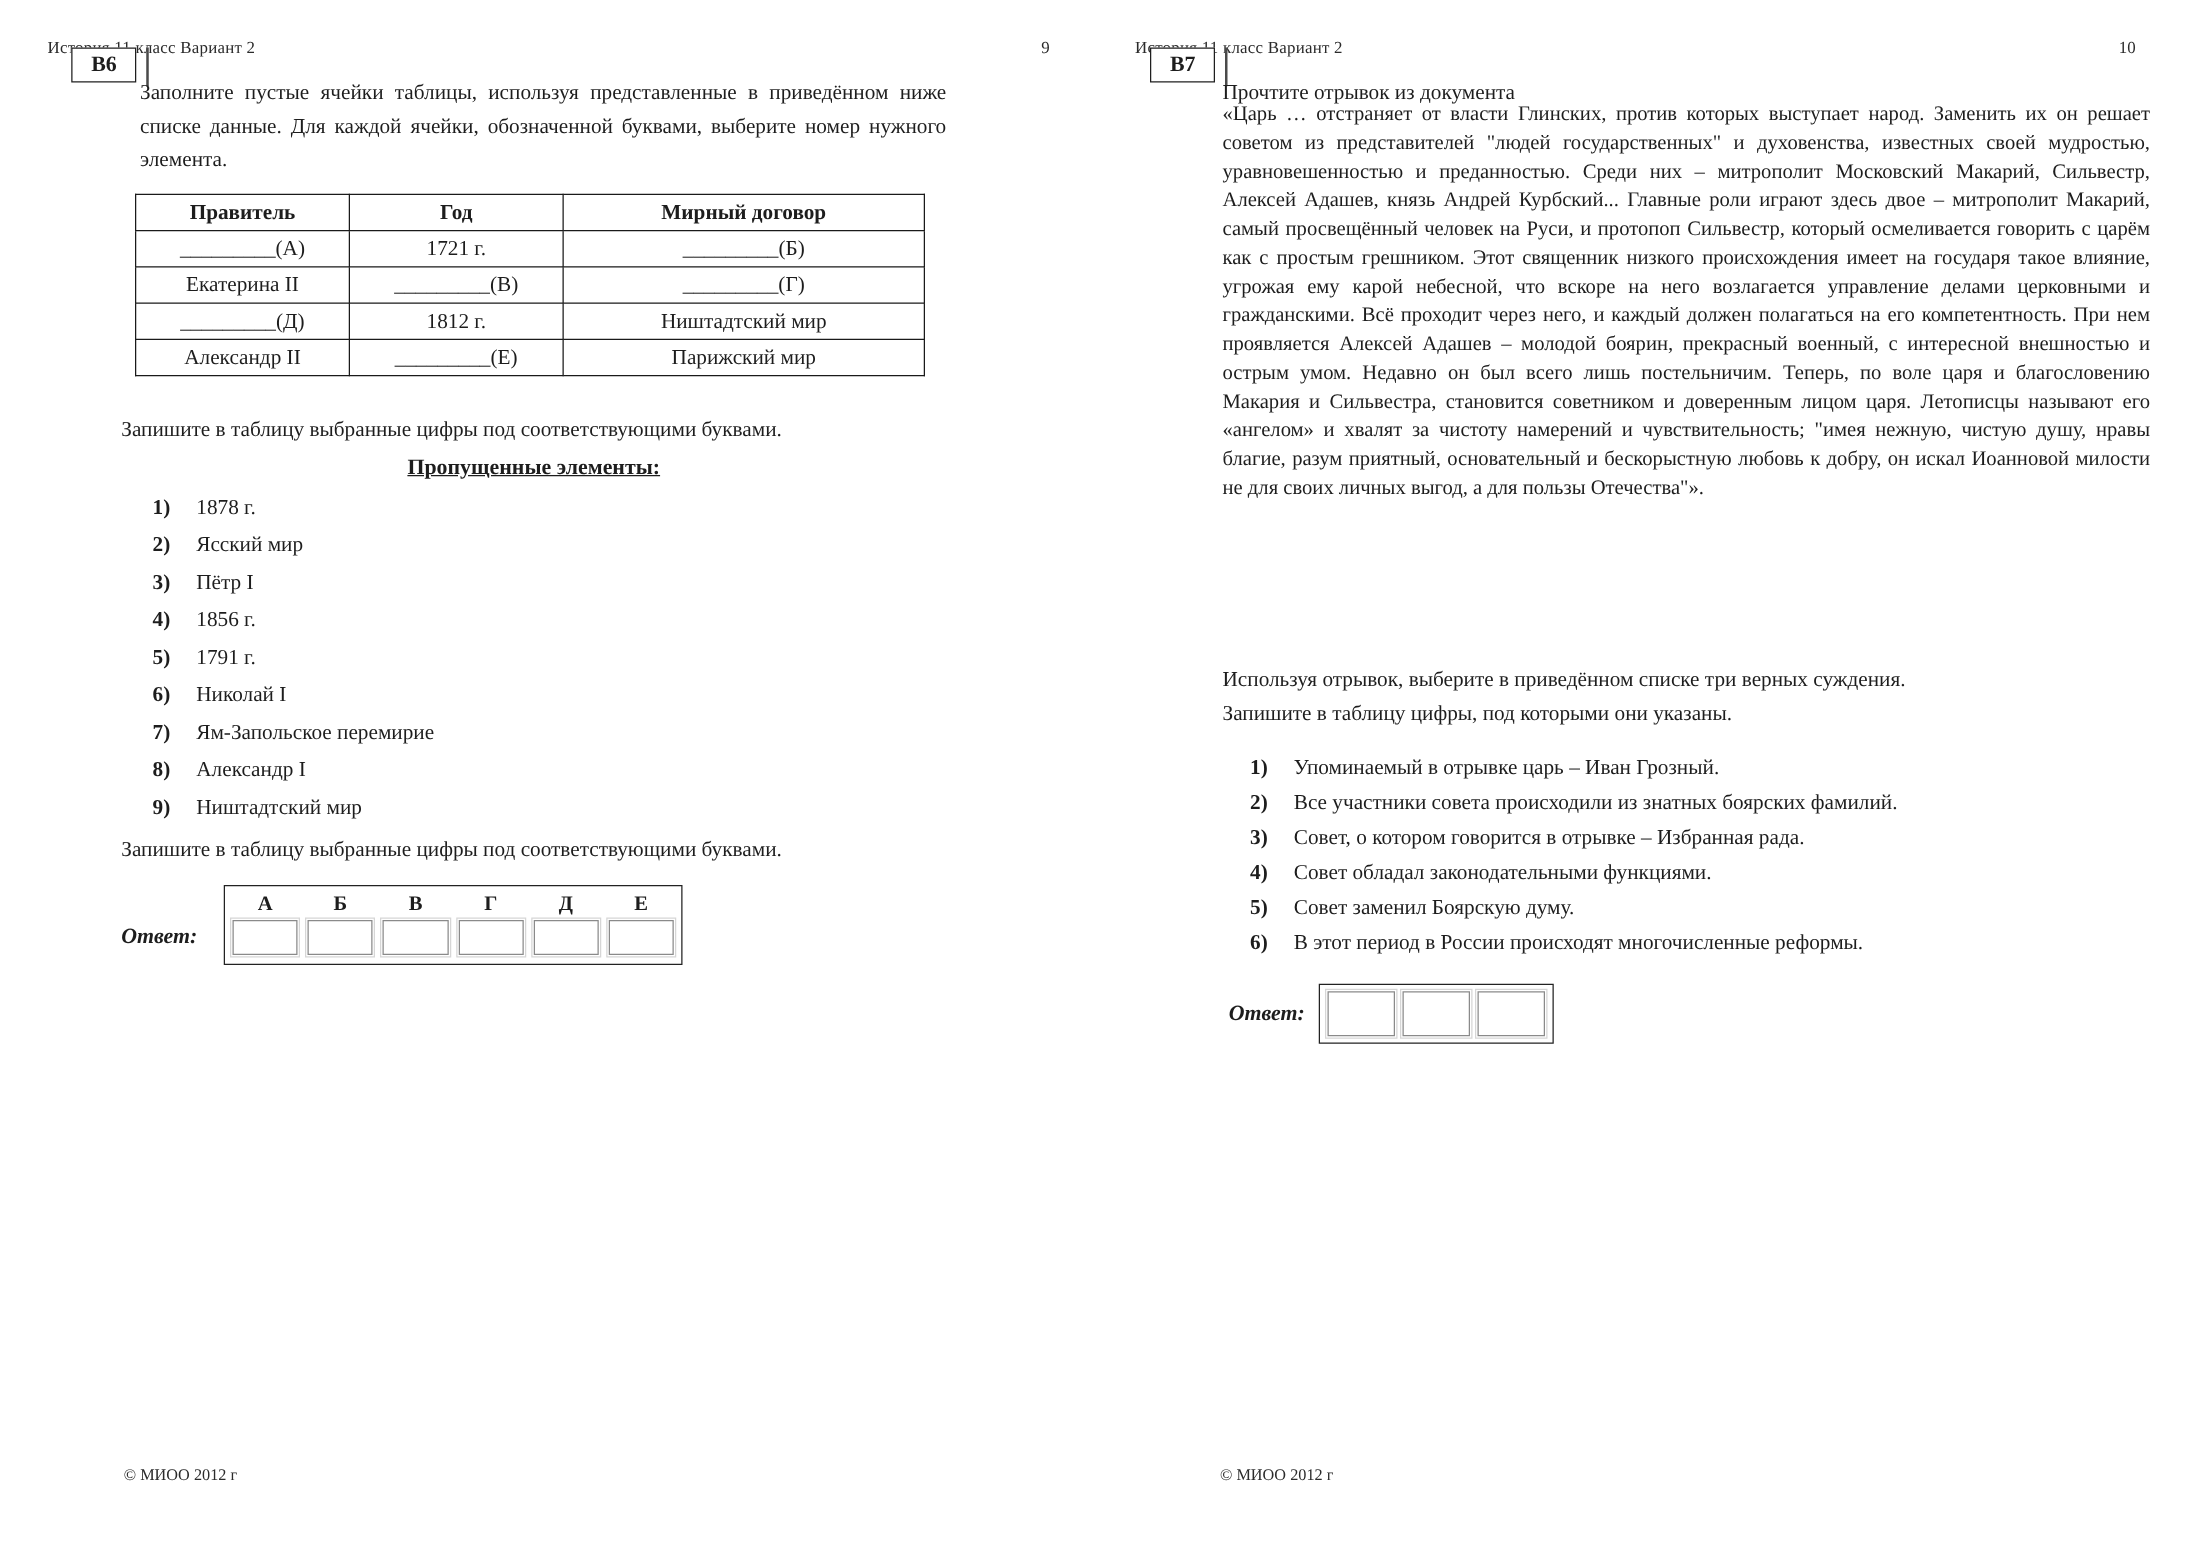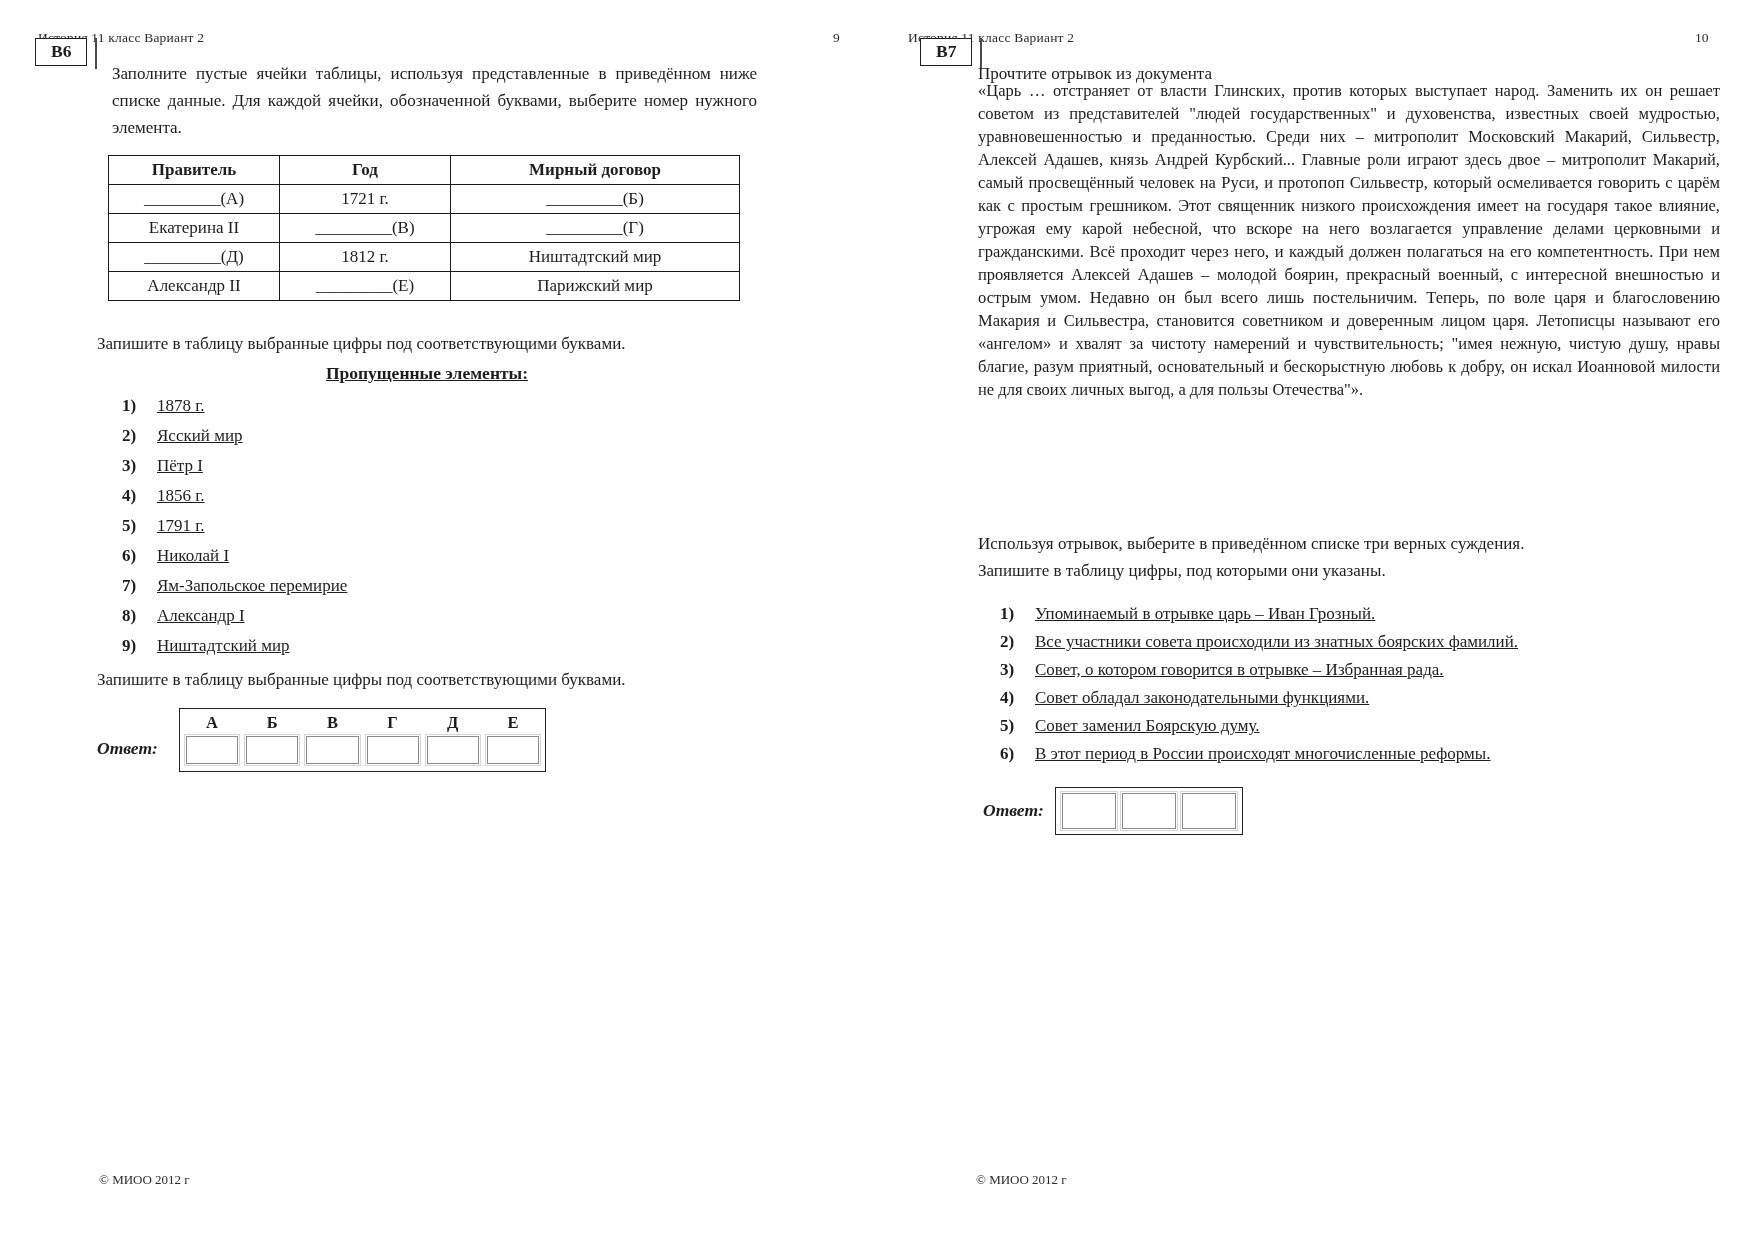--- a/index.html
+++ b/index.html
@@ -40,21 +40,21 @@
   .col-year{width:158px;}
   .col-treaty{width:276px;}
 
   .plain-line{position:absolute;font-size:17px;line-height:24px;}
   .missing-title{
     position:absolute;left:62px;width:660px;text-align:center;
     font-weight:bold;text-decoration:underline;font-size:17.5px;
   }
 
   .opt-list{position:absolute;font-size:17px;}
-  .opt-item{position:absolute;left:0;white-space:nowrap;text-decoration:underline;}
+  .opt-item{position:absolute;left:0;white-space:nowrap;}
   .opt-num{font-weight:bold;display:inline-block;min-width:28px;}
   .opt-label{margin-left:7px;}
 
   .answer-label{position:absolute;font-weight:bold;font-size:17.5px;font-style:italic;}
 
   .answer-grid6{
     position:absolute;left:144px;top:708px;width:367px;height:64px;
     border:1.8px solid #222;box-sizing:border-box;background:#fff;
     display:grid;grid-template-columns:repeat(6,1fr);grid-template-rows:24px 1fr;
     padding:2px 4px 5px 4px;column-gap:4px;
@@ -81,21 +81,21 @@
   .footer{position:absolute;top:1172px;font-size:13px;color:#2b2b2b;margin-left:26px;}
 </style>
 </head>
 <body>
 
 <div class="page" id="page-left">
 
   <div class="pg-header">История  11 класс  Вариант 2</div>
   <div class="pg-num">9</div>
 
-  <div class="marker" style="left:0;top:38px;text-align:center;">
+  <div class="marker" style="left:22px;top:38px;text-align:center;">
     <div class="marker-box">В6</div>
     <div class="marker-divider"></div>
   </div>
 
   <div class="task-text" style="left:77px;top:60px;width:645px;">Заполните пустые ячейки таблицы, используя представленные в приведённом ниже списке данные. Для каждой ячейки, обозначенной буквами, выберите номер нужного элемента.</div>
 
   <table class="rulers">
     <thead>
       <tr>
         <th class="col-ruler">Правитель</th>

